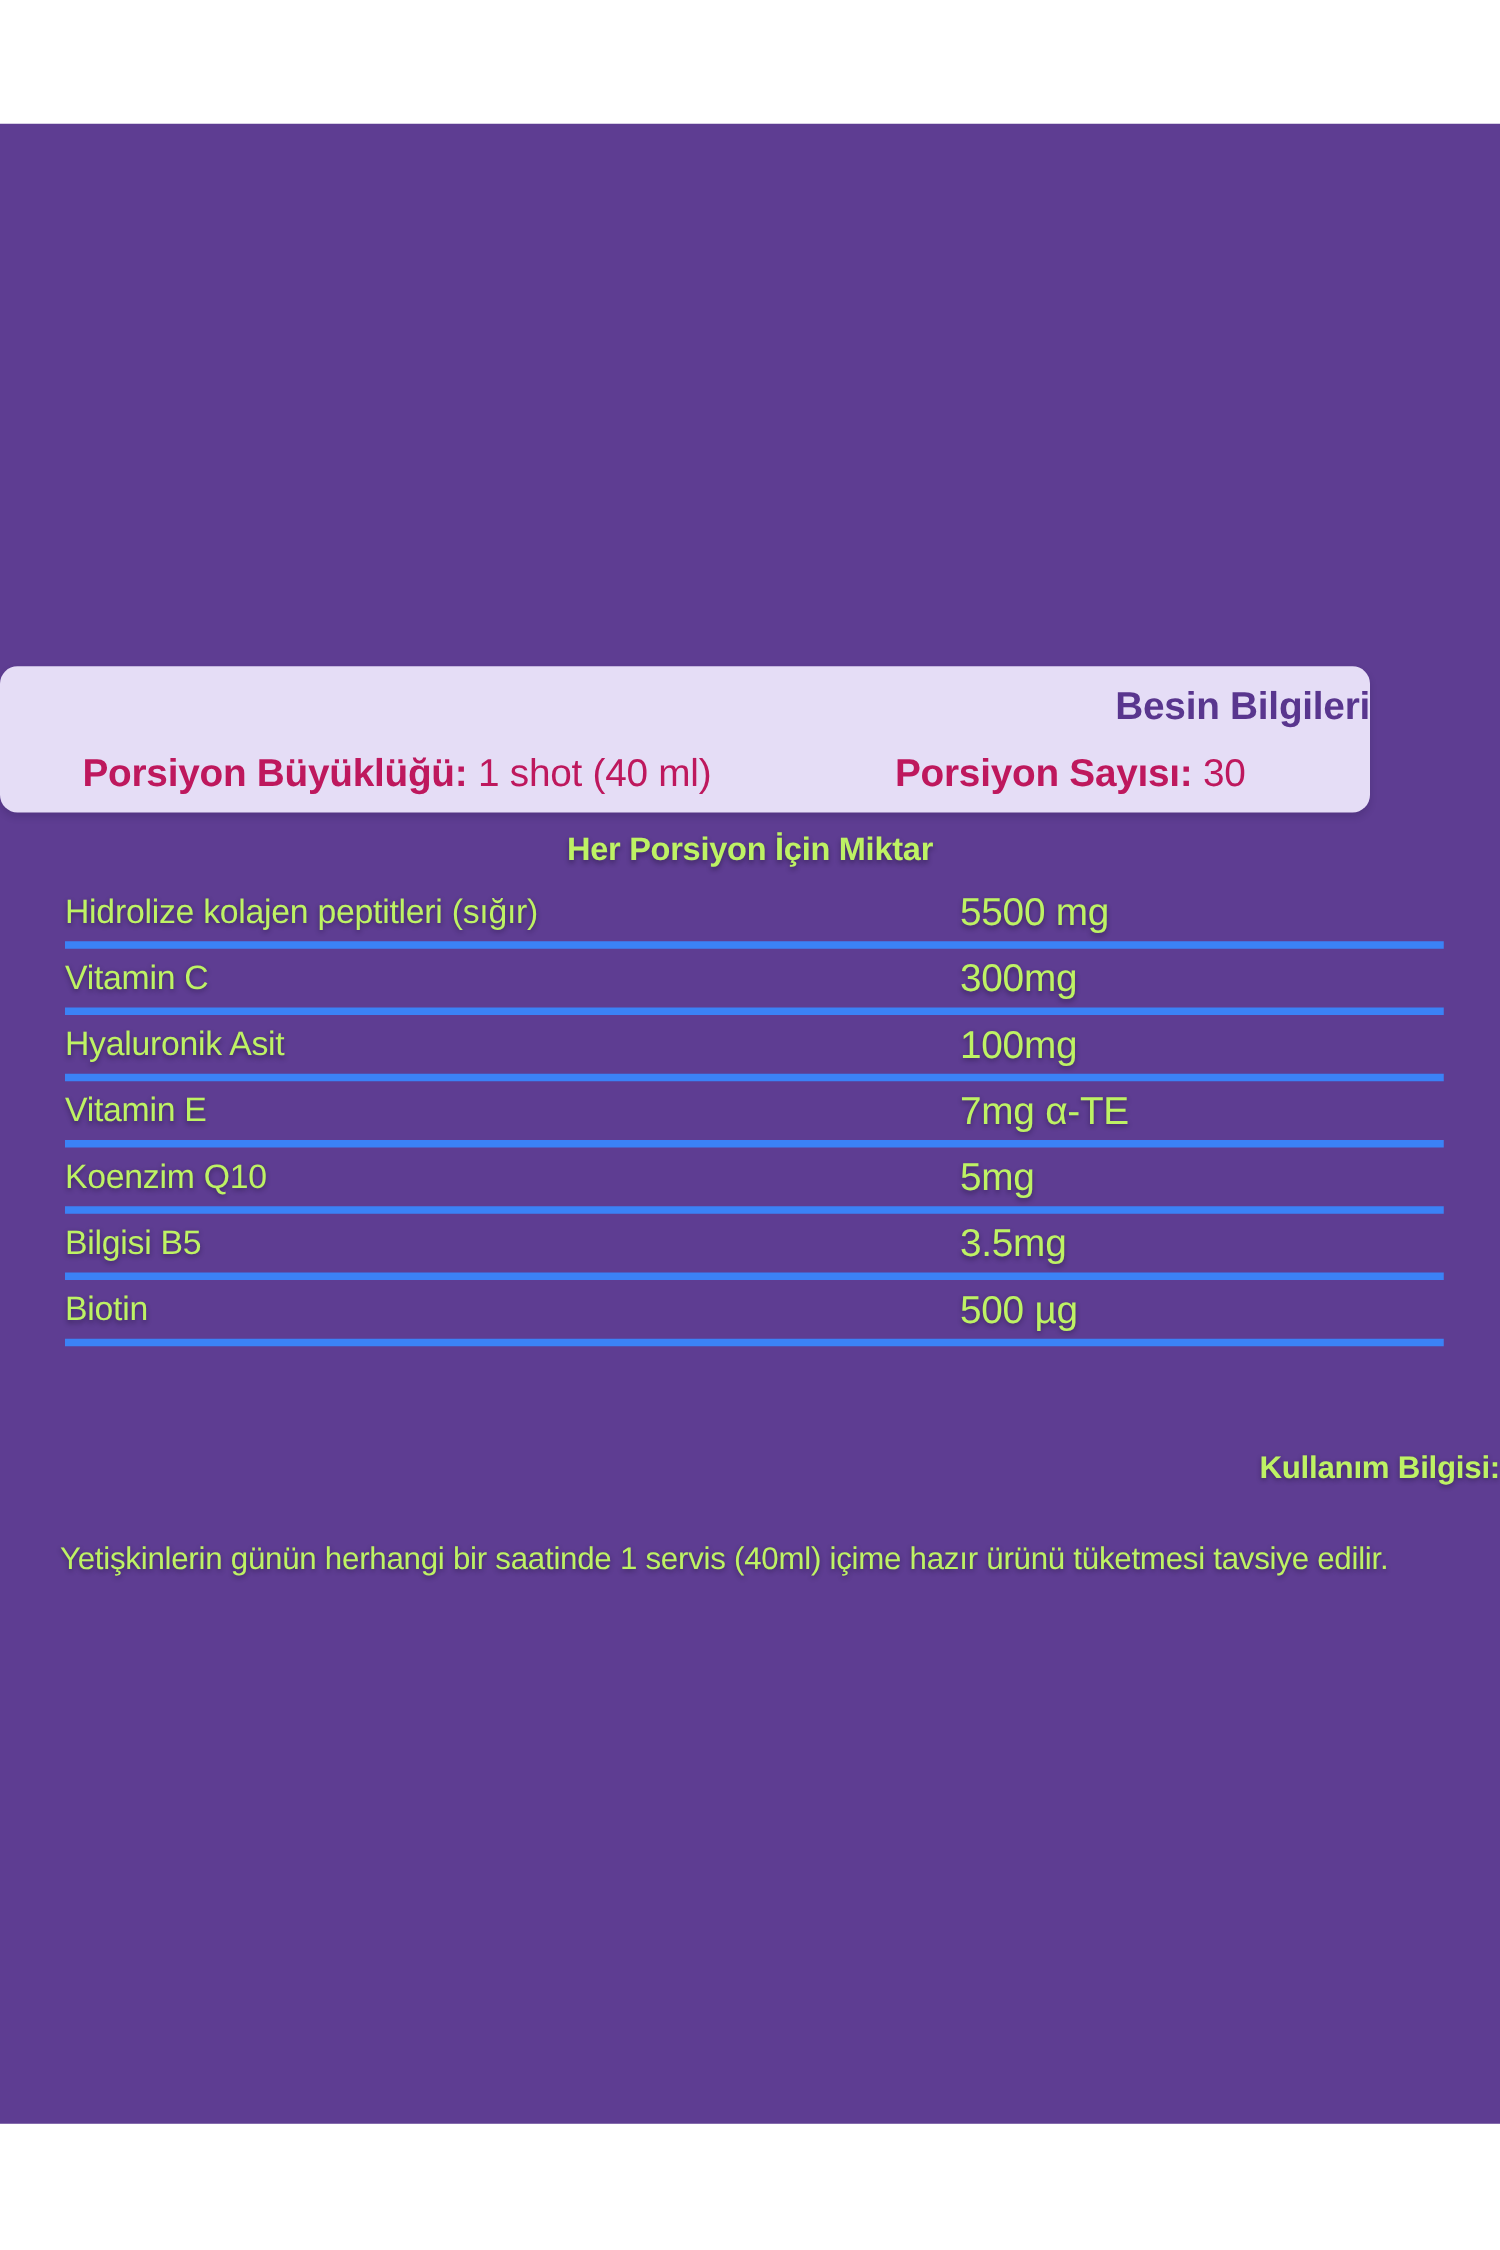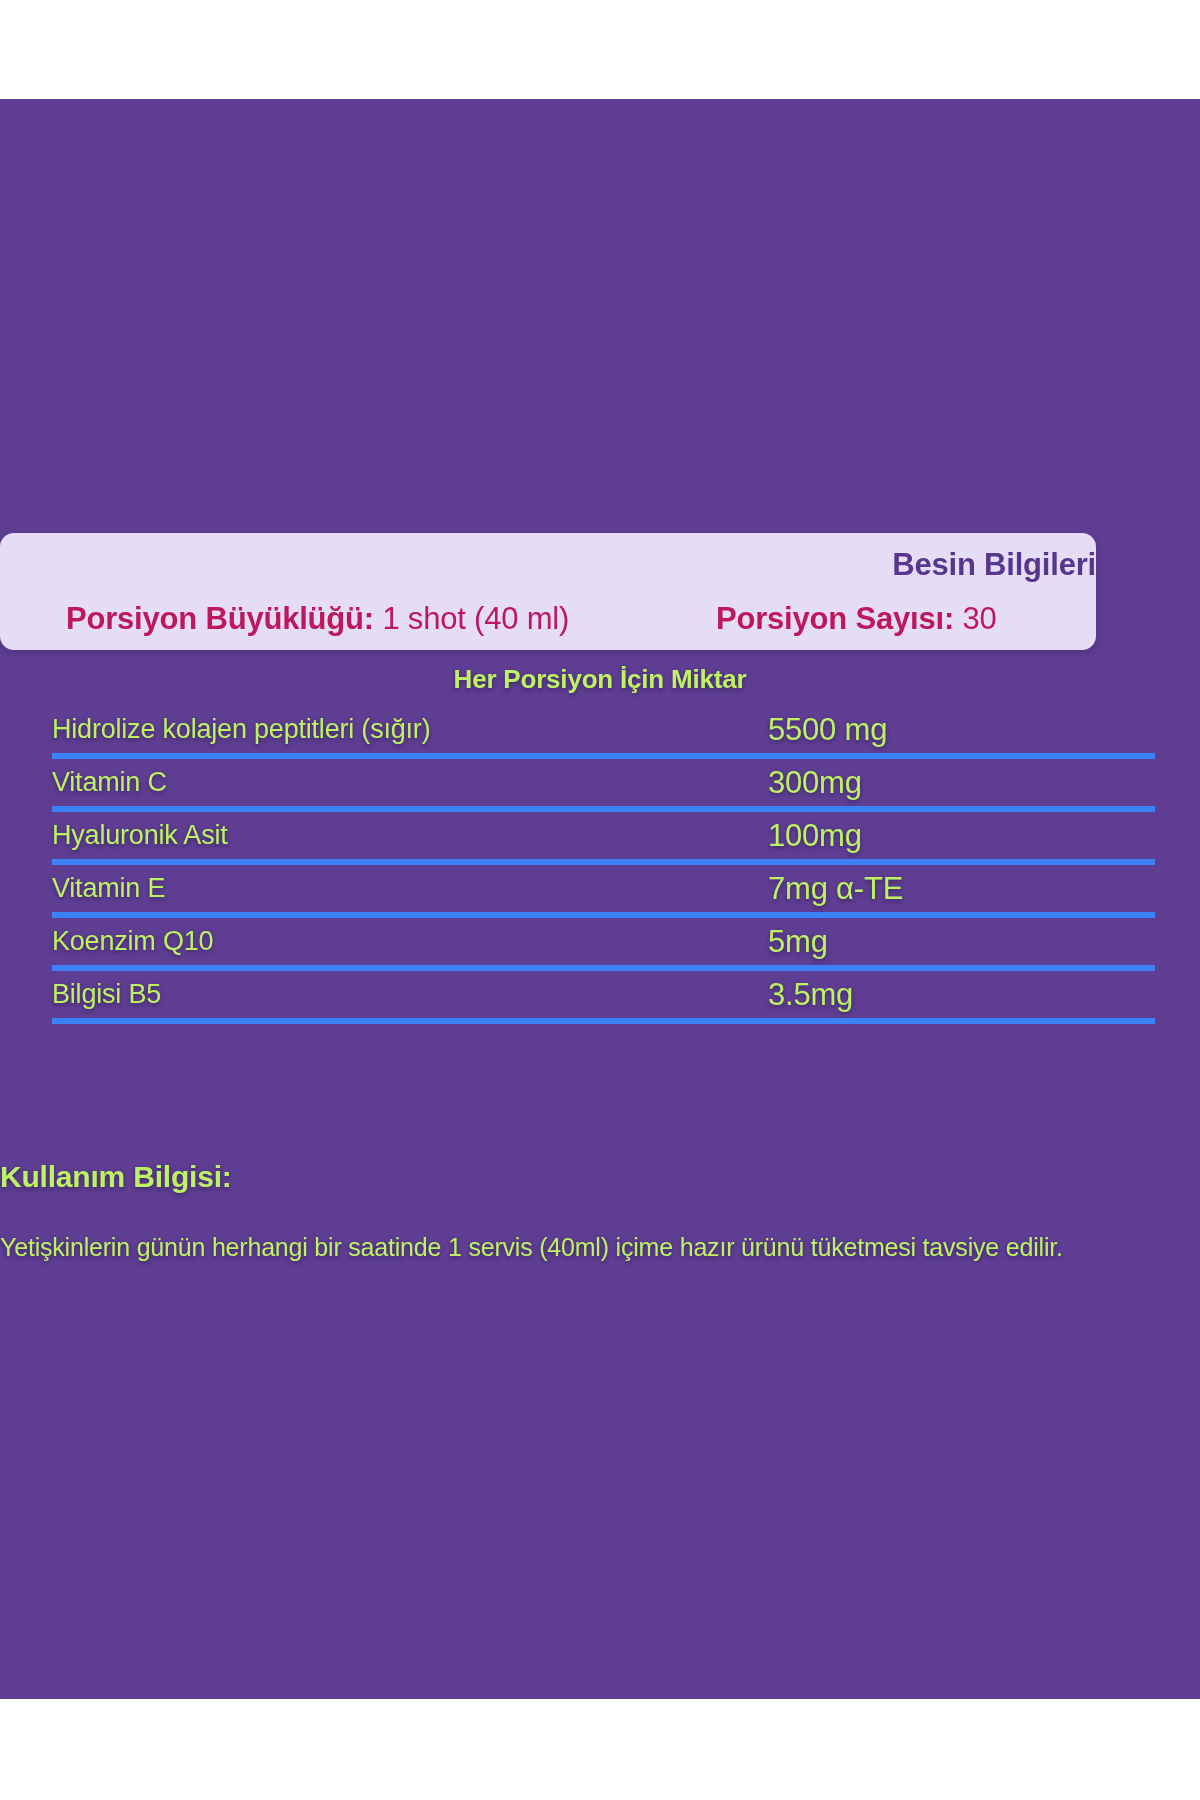--- a/index.html
+++ b/index.html
@@ -60,27 +60,28 @@
   }
   .n-row .n-label{
     font-size:27px;letter-spacing:-0.2px;white-space:nowrap;
   }
   .n-row .n-value{
     position:absolute;left:716px;
     font-size:31px;letter-spacing:-0.2px;white-space:nowrap;
   }
   .usage-heading{
     position:absolute;left:0;top:1160px;width:1200px;
-    text-align:left;font-size:30px;font-weight:bold;
+    text-align:right;font-size:25px;font-weight:bold;
     letter-spacing:-0.2px;
   }
   .usage-text{
     position:absolute;left:0;top:1233px;width:1025px;
     text-align:right;font-size:25px;letter-spacing:-0.2px;
     white-space:nowrap;
+    padding-left:48px;
   }
 </style>
 </head>
 <body>
 
 <div class="page">
   <div class="purple-band">
 
     <div class="header-panel" style="left:0;top:434px;">
       <div class="panel-title">Besin Bilgileri</div>
@@ -121,19 +122,23 @@
     <span class="n-label white-text">Koenzim Q10</span>
     <span class="n-value white-text">5mg</span>
   </div>
 
   <div class="n-row">
     <span class="n-label white-text">Bilgisi B5</span>
     <span class="n-value white-text">3.5mg</span>
   </div>
 
 
+  <div class="n-row">
+    <span class="n-label white-text">Biotin</span>
+    <span class="n-value white-text">500 µg</span>
+  </div>
 </div>
 
     <div class="usage-heading white-text" style="top:1061px;">Kullanım Bilgisi:</div>
     <div class="usage-text white-text" style="top:1134px;">Yetişkinlerin günün herhangi bir saatinde 1 servis (40ml) içime hazır ürünü tüketmesi tavsiye edilir.</div>
 
   </div>
 </div>
 
 </body></html>

